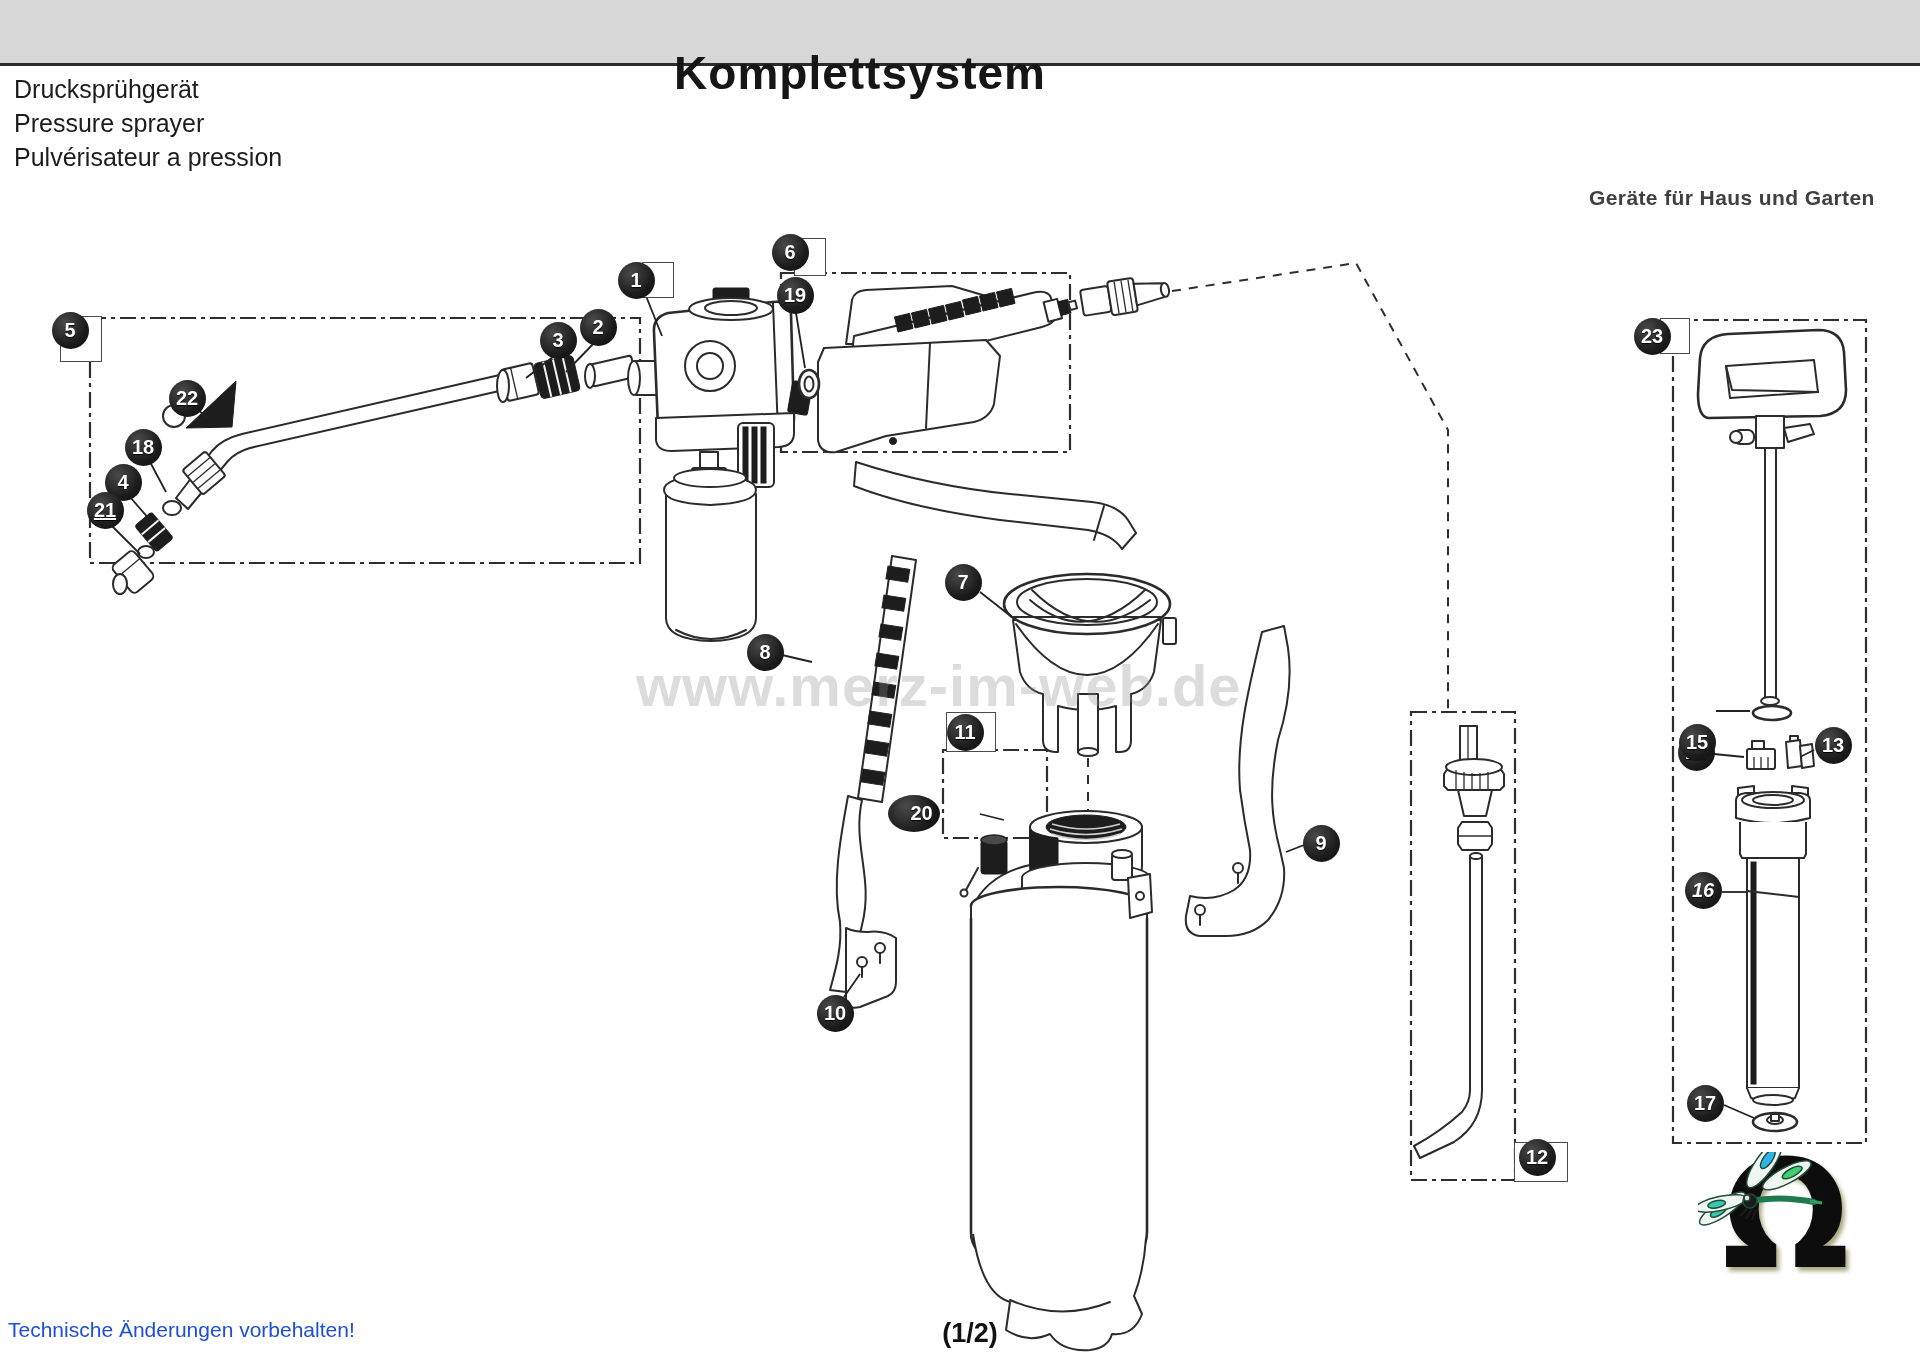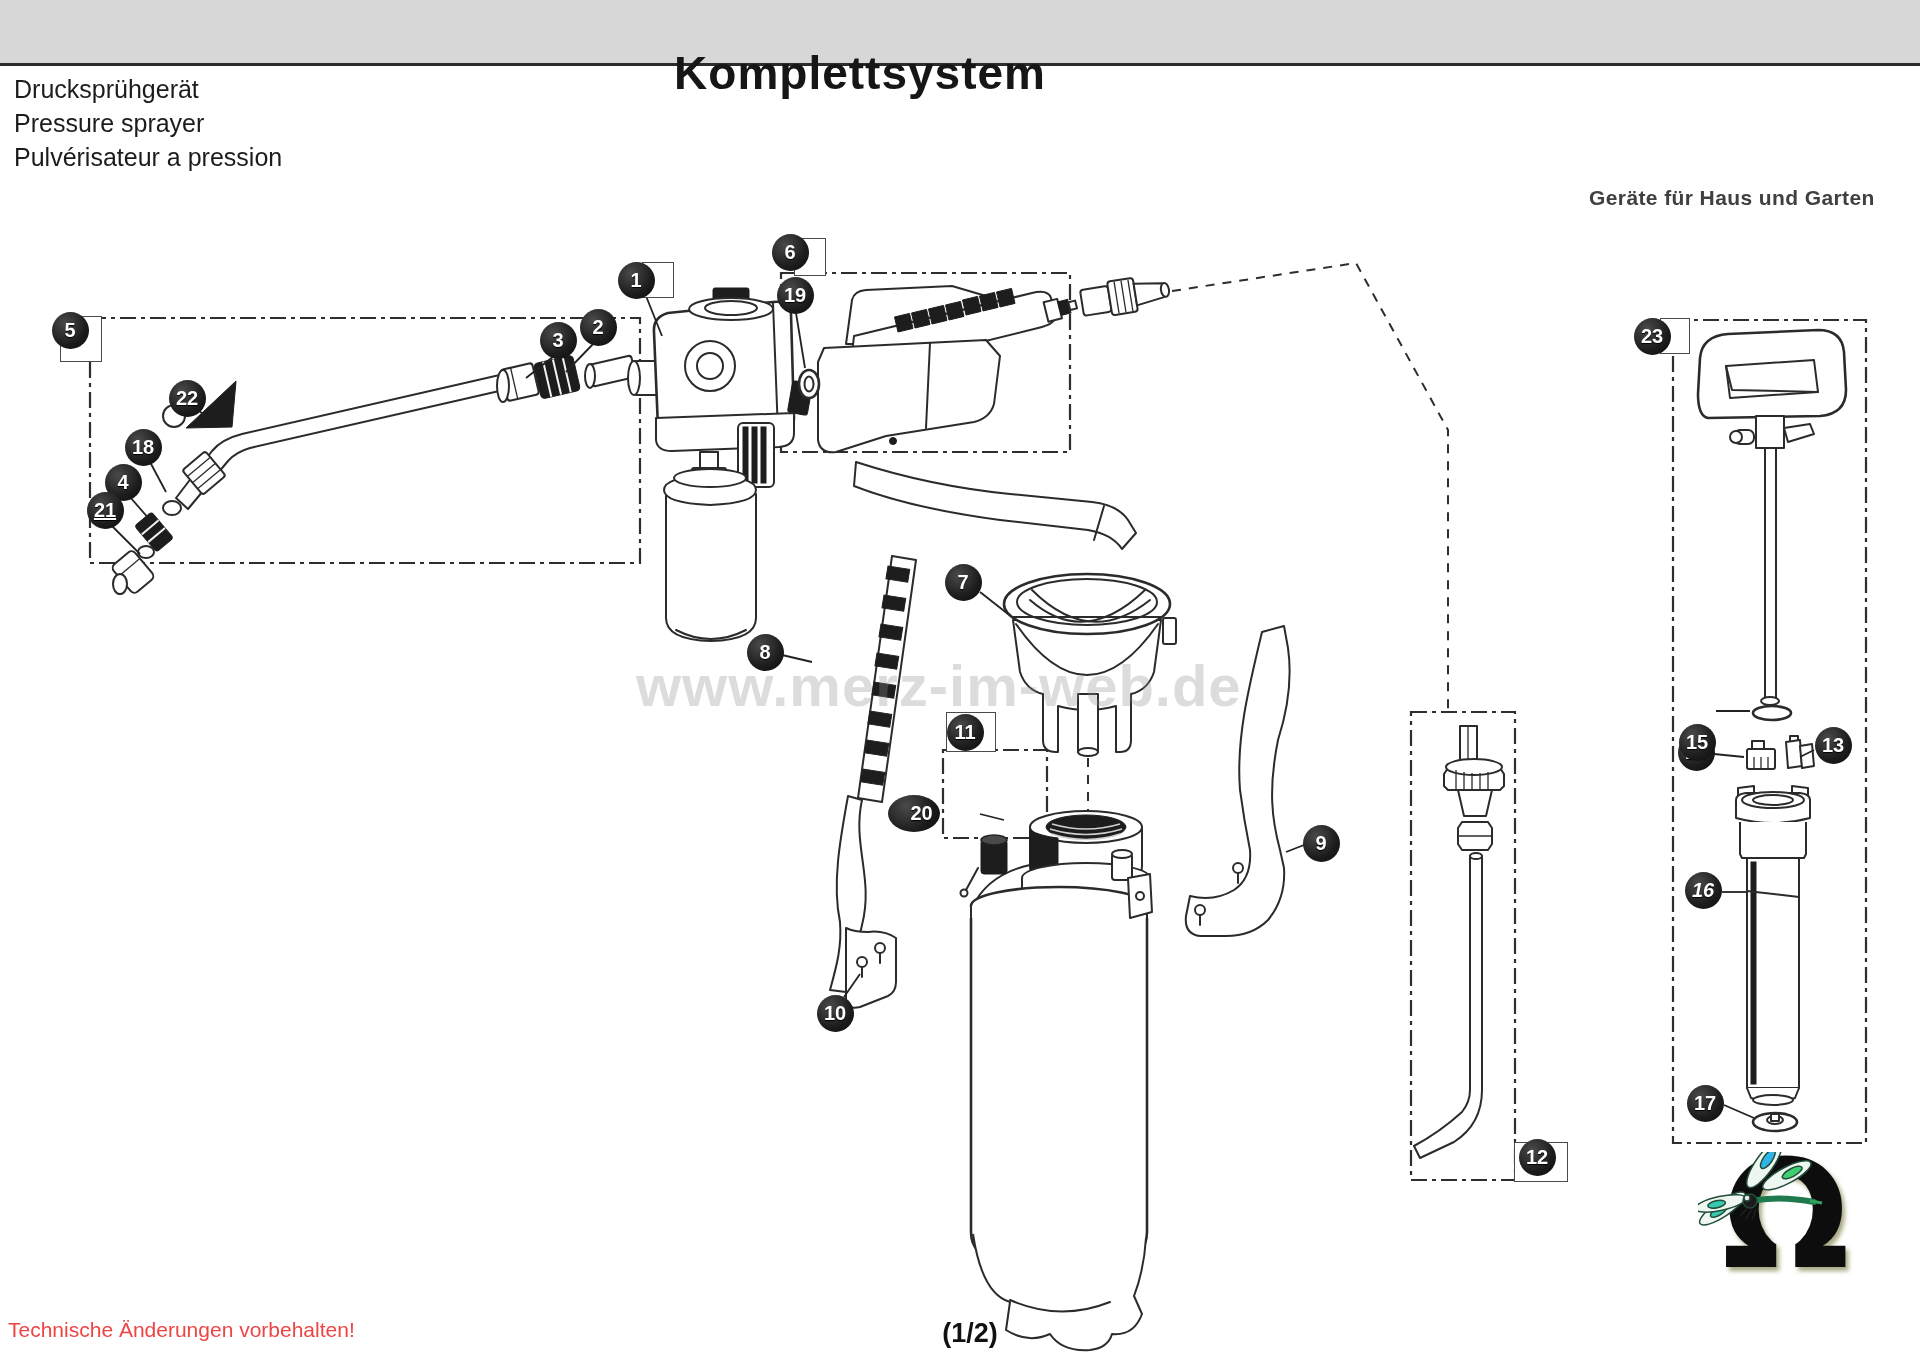--- a/index.html
+++ b/index.html
@@ -15,21 +15,21 @@
   
   .gloria-box{position:absolute;left:1565px;top:86px;width:332px;height:92px;background:#101010;display:flex;align-items:center;justify-content:center;}
   .gloria-text{color:#fff;font-size:62px;font-weight:700;letter-spacing:3px;transform:scaleY(1.08);}
   .gloria-r{position:absolute;right:5px;top:4px;color:#fff;font-size:20px;font-weight:700;}
   .gloria-tag{position:absolute;left:1565px;top:186px;width:334px;font-size:21px;font-weight:700;color:#404040;letter-spacing:0.4px;margin-left:24px;}
 
   
   .watermark{position:absolute;left:636px;top:652px;font-size:58px;font-weight:700;letter-spacing:1px;color:#8f8f8f;opacity:0.30;z-index:6;white-space:nowrap;}
 
   
-  .footnote{position:absolute;left:8px;top:1318px;font-size:21px;color:#ef4444;}
+  .footnote{position:absolute;left:8px;top:1318px;font-size:21px;color:#1d4ed8;}
   .pageno{position:absolute;left:870px;top:1318px;width:200px;text-align:center;font-size:27px;font-weight:700;color:#111;}
 
   
   svg.diagram{position:absolute;left:0;top:0;z-index:2;}
   .ln{fill:none;stroke:#2b2b2b;stroke-width:2;stroke-linejoin:round;stroke-linecap:round;}
   .fw{fill:#ffffff;stroke:#2b2b2b;stroke-width:2;stroke-linejoin:round;}
   .fw3{fill:#ffffff;stroke:#2b2b2b;stroke-width:2.6;stroke-linejoin:round;}
   .fd{fill:#1d1d1d;stroke:#1d1d1d;stroke-width:1;}
   .rib{stroke:#f2f2f2;stroke-width:2;}
   .dashbox{fill:none;stroke:#2e2e2e;stroke-width:2.2;stroke-dasharray:16 5 4 5;}

